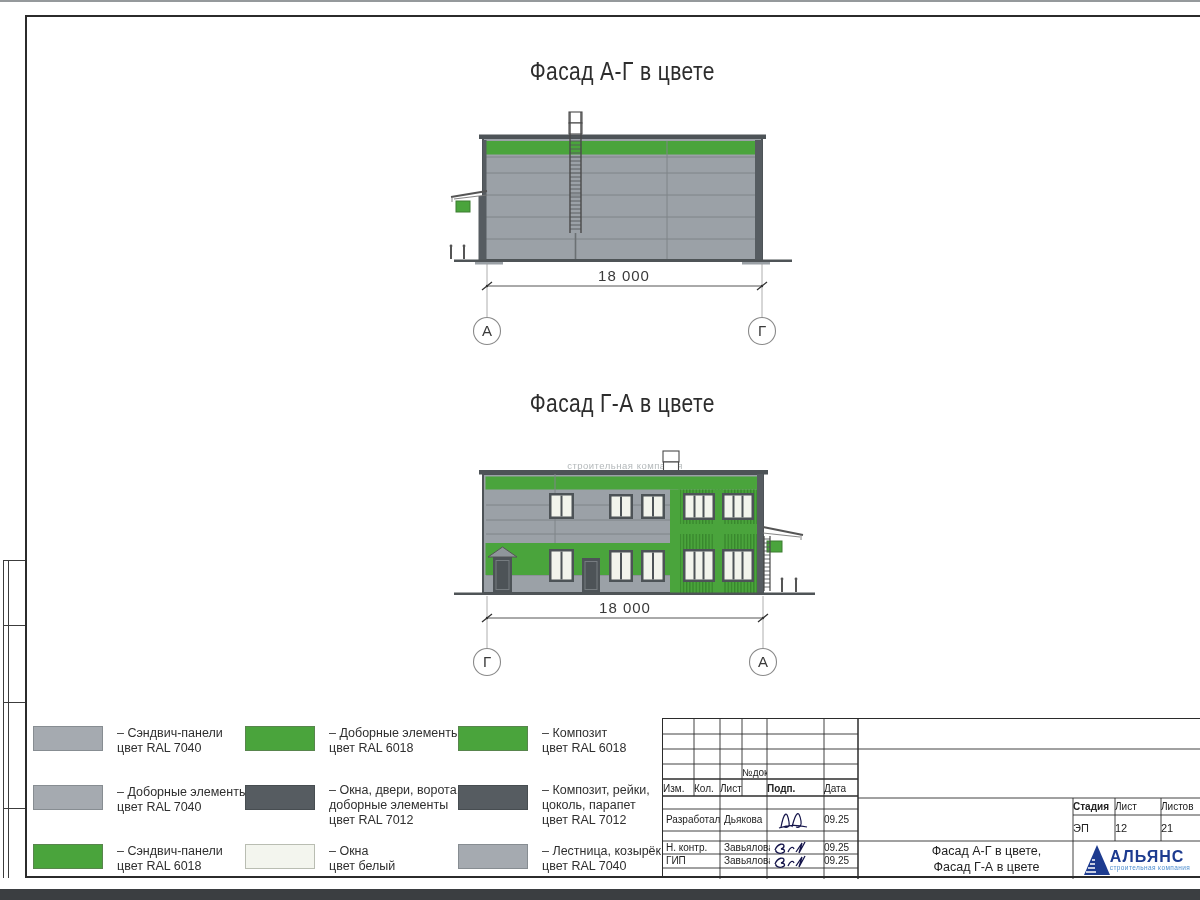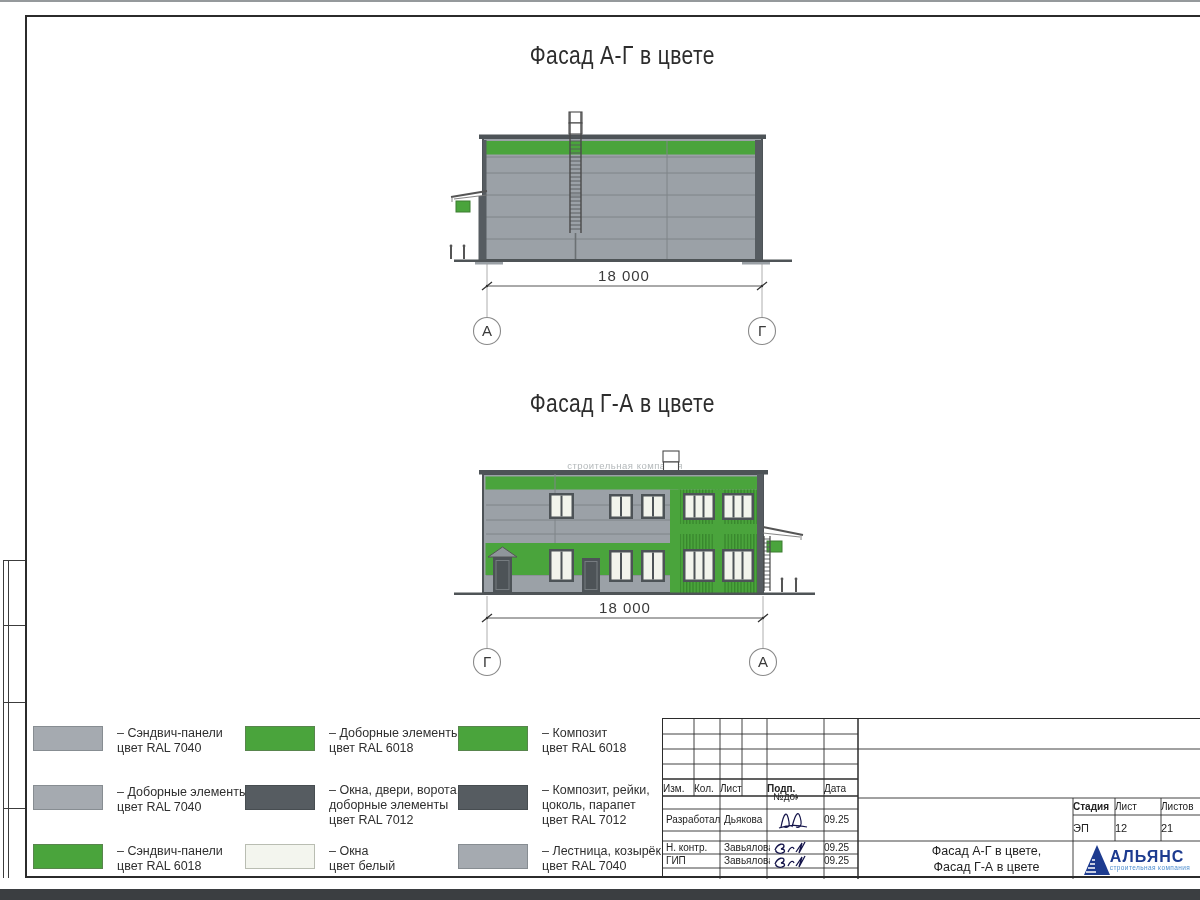--- a/index.html
+++ b/index.html
@@ -55,21 +55,21 @@
 <div class="abs frame-top"></div>
 <div class="abs frame-left"></div>
 <div class="abs frame-bottom"></div>
 <div class="abs edge-v" style="left:3px;"></div>
 <div class="abs edge-v" style="left:8px;"></div>
 <div class="abs edge-h" style="top:560px;"></div>
 <div class="abs edge-h" style="top:625px;"></div>
 <div class="abs edge-h" style="top:702px;"></div>
 <div class="abs edge-h" style="top:808px;"></div>
 
-<div class="abs fac-title" style="left:432px;top:41px;"><span>Фасад А-Г в цвете</span></div>
+<div class="abs fac-title" style="left:432px;top:57px;"><span>Фасад А-Г в цвете</span></div>
 
 <svg class="abs" style="left:430px;top:100px;" width="380" height="250" viewBox="0 0 380 250">
   <defs>
     <pattern id="rungs" width="14" height="4" patternUnits="userSpaceOnUse">
       <path d="M0,1 H14" stroke="#54585b" stroke-width="0.9" fill="none"></path>
     </pattern>
   </defs>
   <g>
     <rect x="53" y="38" width="279" height="122" class="f-panel bld"></rect>
     <rect x="49" y="34.5" width="287" height="4.5" class="f-frame"></rect>
@@ -310,21 +310,21 @@
       <path d="M112,131 C115,124 121,124 121,127 C121,129 118,130 118,130 C122,130 123,133 119,134 C116,135 112,133 113,131 M125,133 C127,128 130,127 131,130 M133,133 L139,124 L136,134 L142,123"></path>
     </g>
     <g stroke="#14144a" stroke-width="1.3" fill="none">
       <path d="M112,145 C115,138 121,138 121,141 C121,143 118,144 118,144 C122,144 123,147 119,148 C116,149 112,147 113,145 M125,147 C127,142 130,141 131,144 M133,147 L139,138 L136,148 L142,137"></path>
     </g>
   </svg>
 
   <div class="cell" style="left:0;top:62px;width:31px;height:15px;line-height:15px;">Изм.</div>
   <div class="cell" style="left:31px;top:62px;width:26px;height:15px;line-height:15px;border-radius:7px;">Кол.</div>
   <div class="cell" style="left:57px;top:62px;width:22px;height:15px;line-height:15px;">Лист</div>
-  <div class="cell" style="left:79px;top:70px;width:25px;height:15px;line-height:15px;margin-left:31px;">№док</div>
+  <div class="cell" style="left:79px;top:46px;width:25px;height:15px;line-height:15px;">№док</div>
   <div class="cell" style="left:104px;top:62px;width:57px;height:19px;line-height:15px;font-weight:bold;">Подп.</div>
   <div class="cell" style="left:161px;top:62px;width:34px;height:15px;line-height:15px;">Дата</div>
 
   <div class="cell cl" style="left:0;top:90px;width:57px;height:22px;line-height:22px;">Разработал</div>
   <div class="cell cl" style="left:58px;top:90px;width:46px;height:30px;line-height:22px;">Дьякова</div>
   <div class="cell" style="left:161px;top:90px;width:34px;height:22px;line-height:22px;">09.25</div>
   <div class="cell cl" style="left:0;top:122px;width:57px;height:13px;line-height:13px;">Н. контр.</div>
   <div class="cell cl" style="left:58px;top:122px;width:46px;height:13px;line-height:13px;">Завьялова</div>
   <div class="cell" style="left:161px;top:122px;width:34px;height:13px;line-height:13px;">09.25</div>
   <div class="cell cl" style="left:0;top:135px;width:57px;height:14px;line-height:14px;">ГИП</div>

